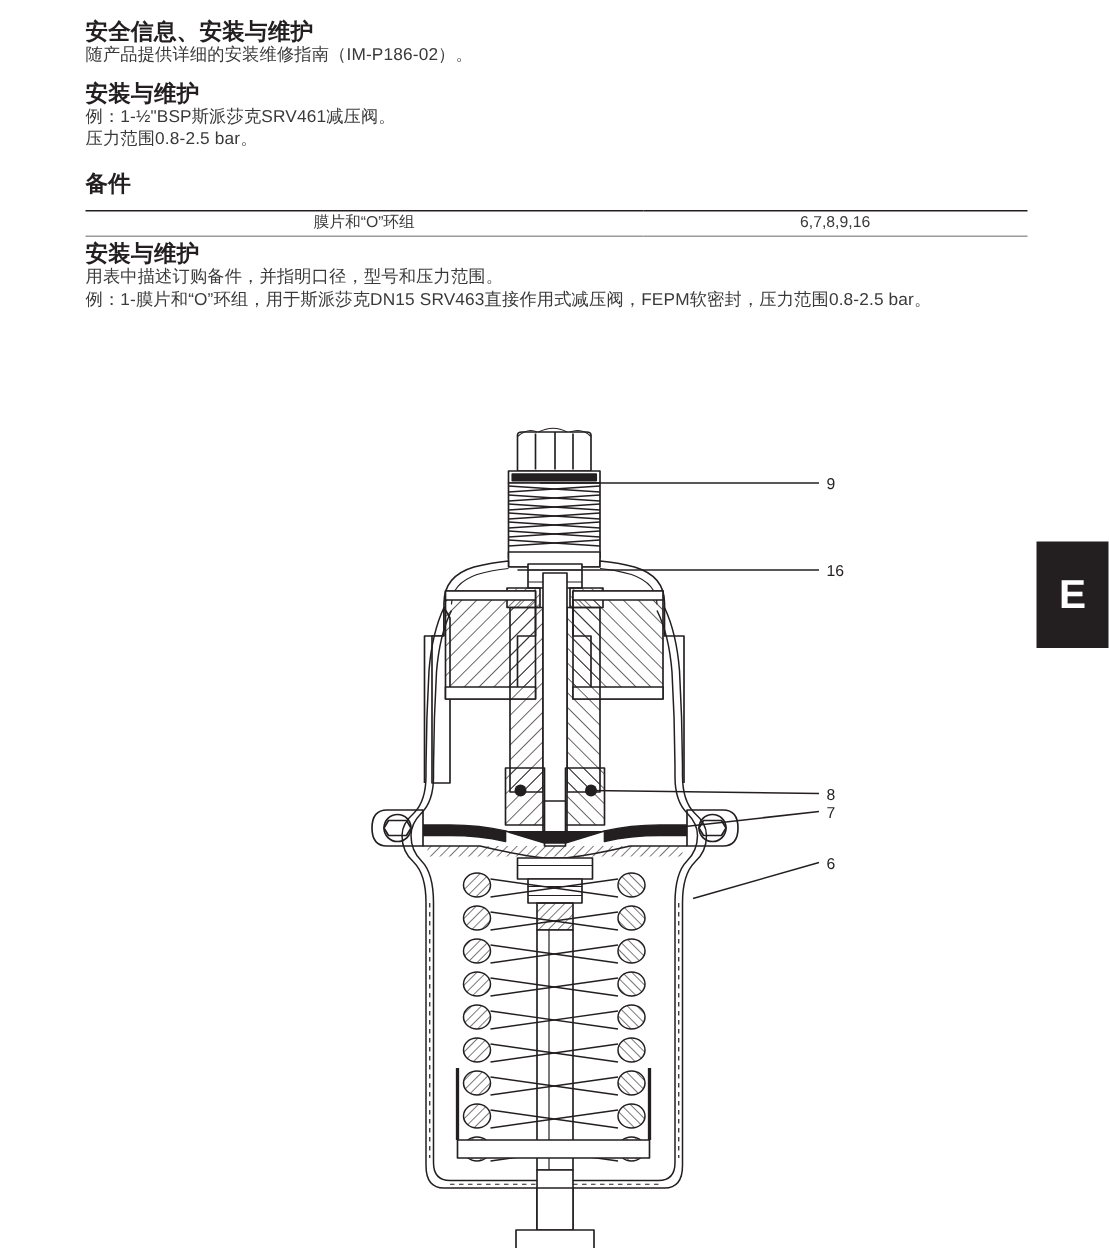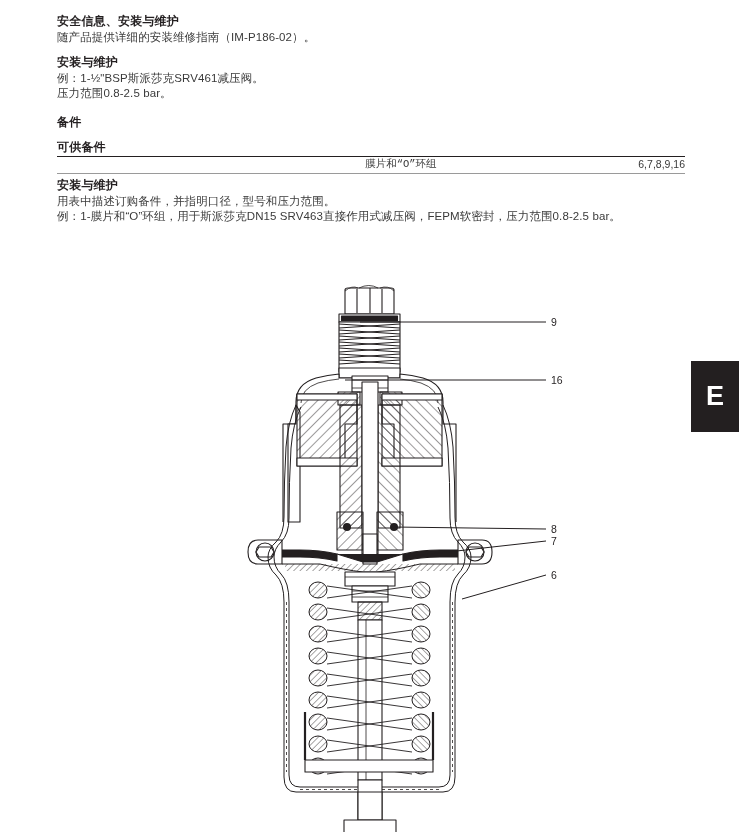--- a/index.html
+++ b/index.html
@@ -21,21 +21,21 @@
     width: 739px;
     height: 835px;
   }
   .content {
     position: absolute;
     left: 57px;
     top: 14px;
     width: 628px;
   }
   h2.section-head {
-    font-size: 12px;
+    font-size: 15px;
     font-weight: bold;
     margin: 0 0 1px 0;
     line-height: 15px;
     letter-spacing: 0.2px;
   }
   p.body-line {
     font-size: 11.5px;
     margin: 0;
     line-height: 15.5px;
     color: #3a3a3a;
@@ -52,22 +52,22 @@
     margin: 0;
   }
   .parts-table td {
     font-size: 10.5px;
     color: #3a3a3a;
     padding: 1px 0 2px 0;
     border-top: 1.6px solid #231f20;
     border-bottom: 0.9px solid #9a9a9a;
     line-height: 13px;
   }
-  .parts-table td.part-name { text-align: right; font-family: Liberation Mono, monospace; }
-  .parts-table td.part-refs { text-align: right; }
+  .parts-table td.part-name { text-align: center; }
+  .parts-table td.part-refs { text-align: center; }
 
   
   .section-tab {
     position: absolute;
     left: 691px;
     top: 361px;
     width: 48px;
     height: 71px;
     background: #231f20;
     color: #ffffff;
@@ -109,21 +109,20 @@
     <h2 class="section-head">安装与维护</h2>
     <p class="body-line">例：1-½"BSP斯派莎克SRV461减压阀。</p>
     <p class="body-line">压力范围0.8-2.5 bar。</p>
 
     <div class="block-gap-lg"></div>
 
     <h2 class="section-head">备件</h2>
 
     <div class="block-gap-md"></div>
 
-    <h2 class="section-head">可供备件</h2>
     <table class="parts-table">
       <tbody>
         <tr>
           <td class="part-name">膜片和“O”环组</td>
           <td class="part-refs">6,7,8,9,16</td>
         </tr>
       </tbody>
     </table>
 
     <div class="block-gap-sm"></div>

